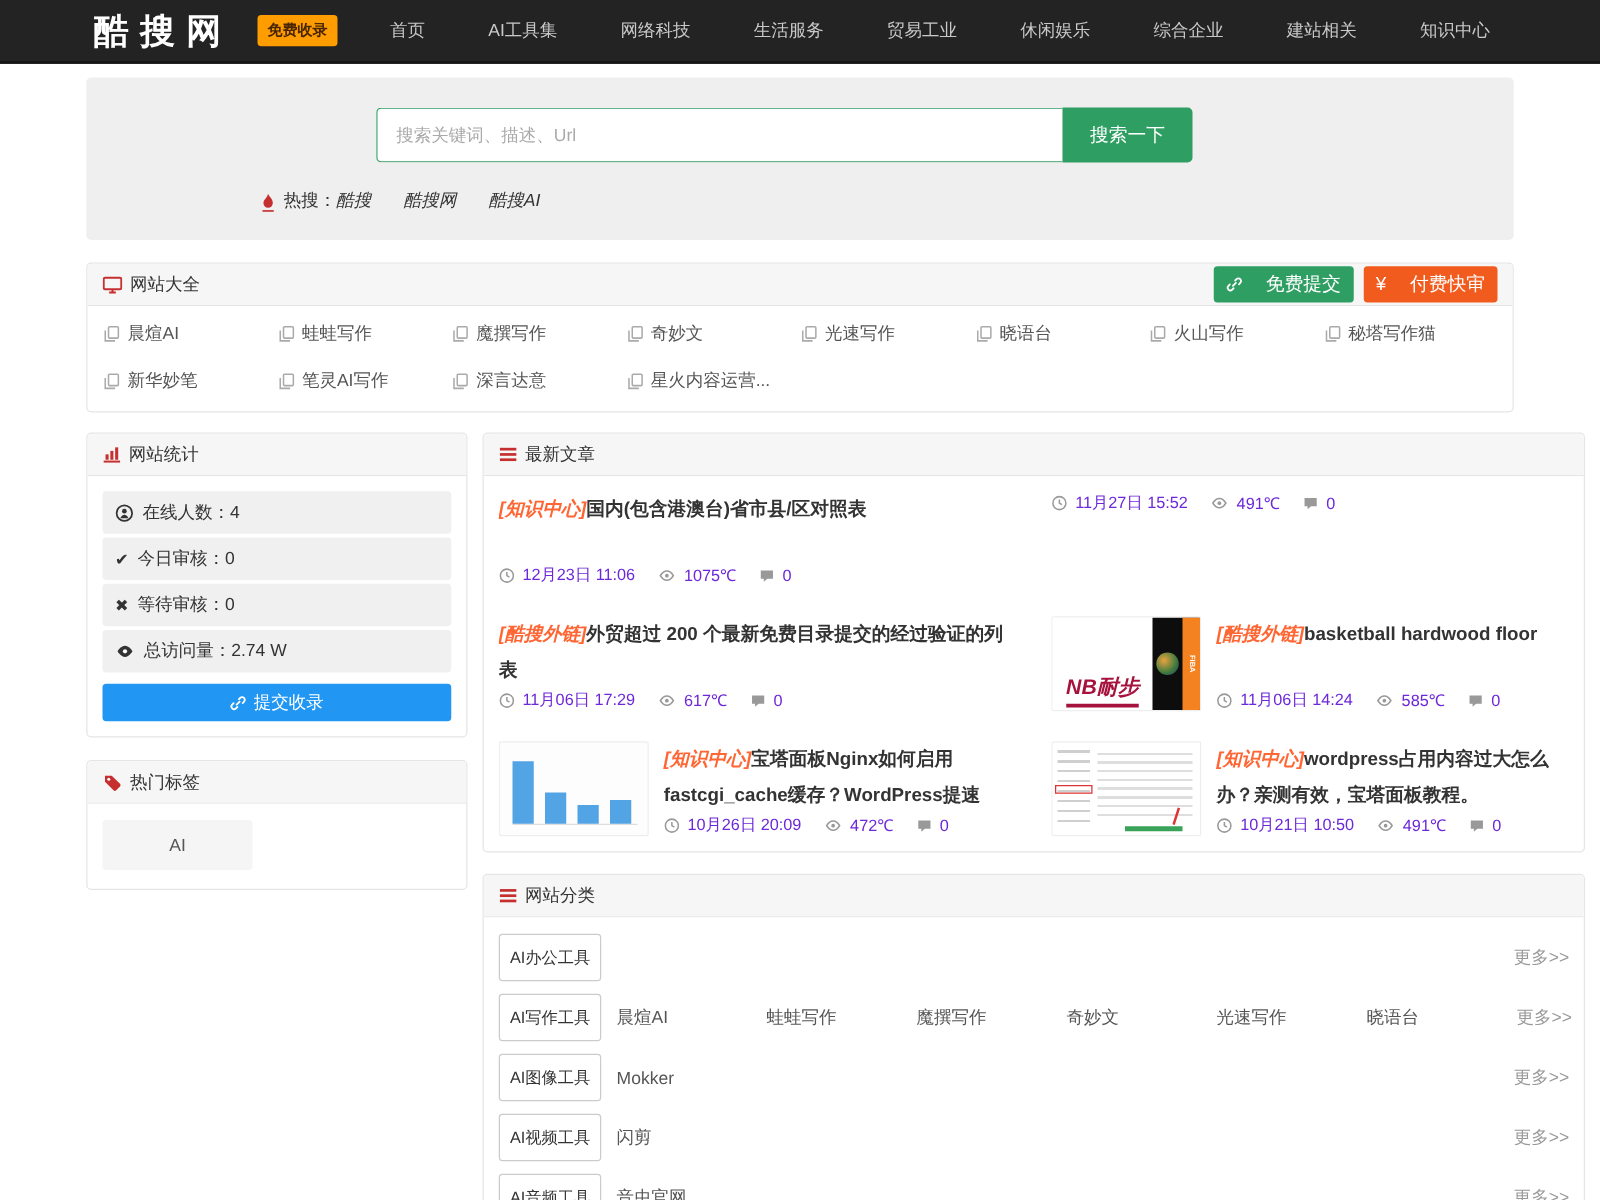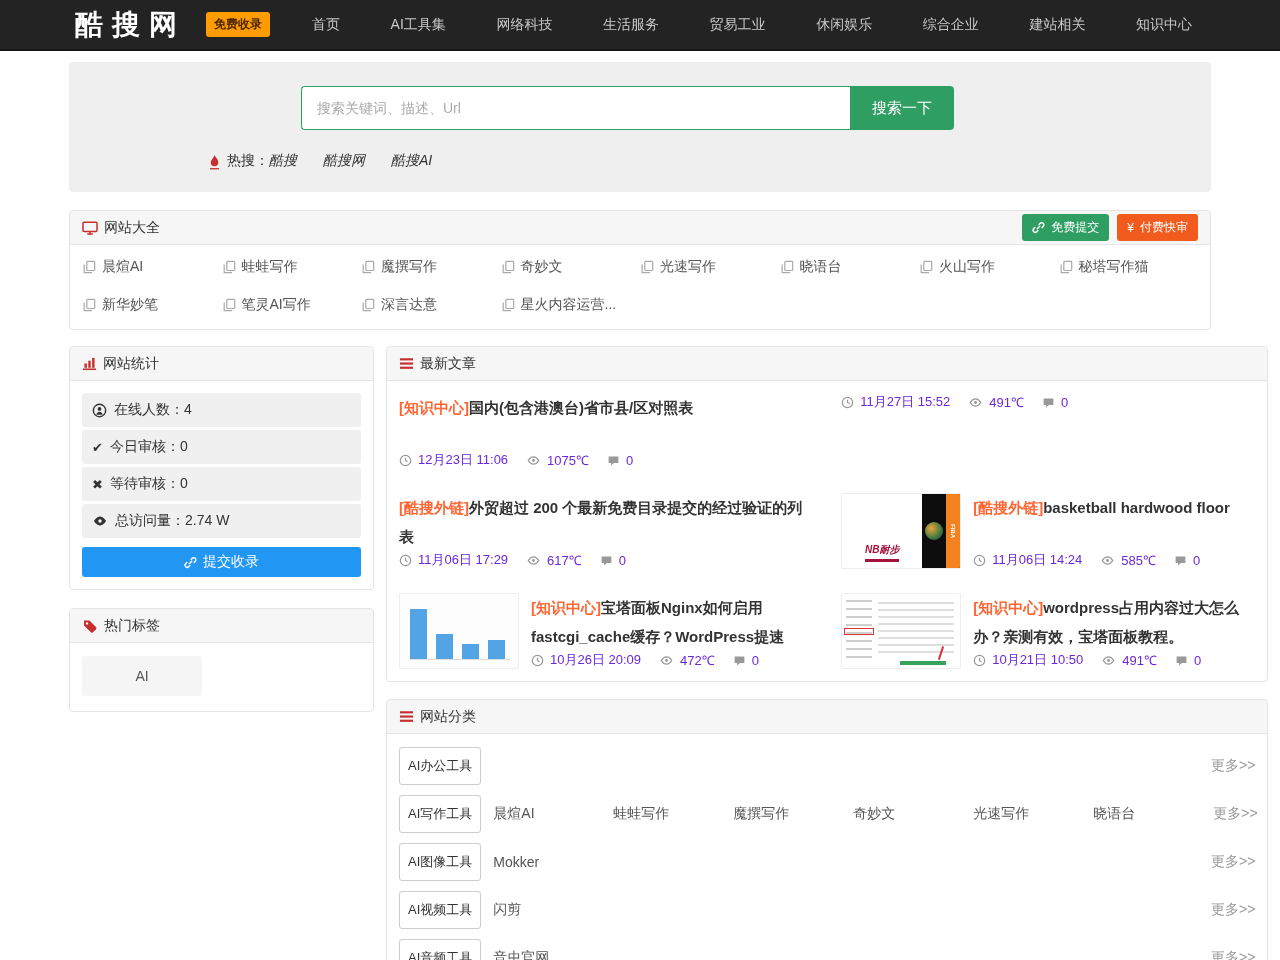--- a/index.html
+++ b/index.html
@@ -36,22 +36,22 @@
   
   .card { background: #fff; border: 1px solid #e5e5e5; border-radius: 4px; }
   .card-header { background: #f6f6f6; border-bottom: 1px solid #e5e5e5; border-radius: 4px 4px 0 0;
                  padding: 0 12px; height: 34px; display: flex; align-items: center; font-size: 14px; color: #333; }
   .card-header .icon { margin-right: 6px; display: inline-flex; }
   .icon svg { display: block; }
 
   
   .dir-card { margin-top: 18px; }
   .hdr-buttons { margin-left: auto; display: flex; gap: 8px; }
-  .btn-small { display: inline-flex; align-items: center; gap: 0; border-radius: 3px;
-               color: #fff; font-size: 12px; padding: 5px 10px; cursor: pointer; border: none;
+  .btn-small { display: inline-flex; align-items: center; gap: 13px; border-radius: 3px;
+               color: #fff; font-size: 15px; padding: 5px 10px; cursor: pointer; border: none;
                font-family: "Liberation Sans", sans-serif; }
   .btn-green { background: #2f9e63; }
   .btn-orange { background: #f25b1e; }
   .links-grid { display: grid; grid-template-columns: repeat(8, 1fr); padding: 13px 12px 15px 12px; row-gap: 20px; }
   .site-link { display: flex; align-items: center; gap: 6px; font-size: 14px; color: #555; cursor: pointer; }
 
   
   .cols { display: flex; gap: 12px; margin-top: 16px; align-items: flex-start; }
   .sidebar { width: 305px; flex-shrink: 0; }
   .main { flex: 1; }
@@ -69,30 +69,30 @@
   .tags-body { padding: 13px 12px 15px 12px; }
   .tag-item { display: inline-block; width: 120px; height: 40px; line-height: 40px; text-align: center;
               background: #f5f5f5; border-radius: 3px; font-size: 14px; color: #555; cursor: pointer; }
 
   
   .articles-grid { display: grid; grid-template-columns: 1fr 1fr; column-gap: 28px; padding: 0 12px;
                    grid-auto-rows: 100px; }
   .article { display: flex; gap: 12px; padding: 12px 0; overflow: hidden; }
   .a-body { flex: 1; display: flex; flex-direction: column; justify-content: space-between; min-width: 0; }
   .a-title { font-size: 15px; font-weight: bold; line-height: 29px; color: #333; cursor: pointer; }
-  .a-cat { color: #ff6633; }
+  .a-cat { color: #ff6633; font-style: italic; }
   .a-meta { display: flex; align-items: center; gap: 6px; color: #6d28d9; font-size: 13px; }
   .a-meta .sep { width: 6px; }
 
   
   .thumb { width: 120px; height: 76px; flex-shrink: 0; border: 1px solid #eee; border-radius: 2px;
            overflow: hidden; position: relative; cursor: pointer; background: #fff; }
   .thumb-nb { display: flex; }
   .nb-left { flex: 1; display: flex; align-items: center; justify-content: center; background: #fff; }
-  .nb-left span { color: #a6123c; font-weight: bold; font-style: italic; font-size: 10px;
+  .nb-left span { color: #a6123c; font-weight: bold; font-style: italic; font-size: 17px;
                   border-bottom: 3px solid #a6123c; padding-bottom: 2px; white-space: nowrap; margin-top: 42px; }
   .nb-right { width: 38px; background: #0d0d0d; position: relative; display: flex; align-items: center; }
   .nb-ball { width: 18px; height: 18px; border-radius: 50%; margin-left: 3px;
              background: radial-gradient(circle at 35% 35%, #e8a33d, #3f7a3f 60%, #1c3c6e); }
   .fiba-strip { position: absolute; right: 0; top: 0; bottom: 0; width: 14px; background: #f58220;
                 color: #fff; font-size: 6px; font-weight: bold; writing-mode: vertical-rl;
                 display: flex; align-items: center; justify-content: center; }
   .thumb-chart { background: #fdfdfd; }
   .bars { position: absolute; left: 10px; right: 8px; bottom: 8px; top: 8px;
           border-bottom: 1px solid #ddd; display: flex; align-items: flex-end; gap: 9px; }

